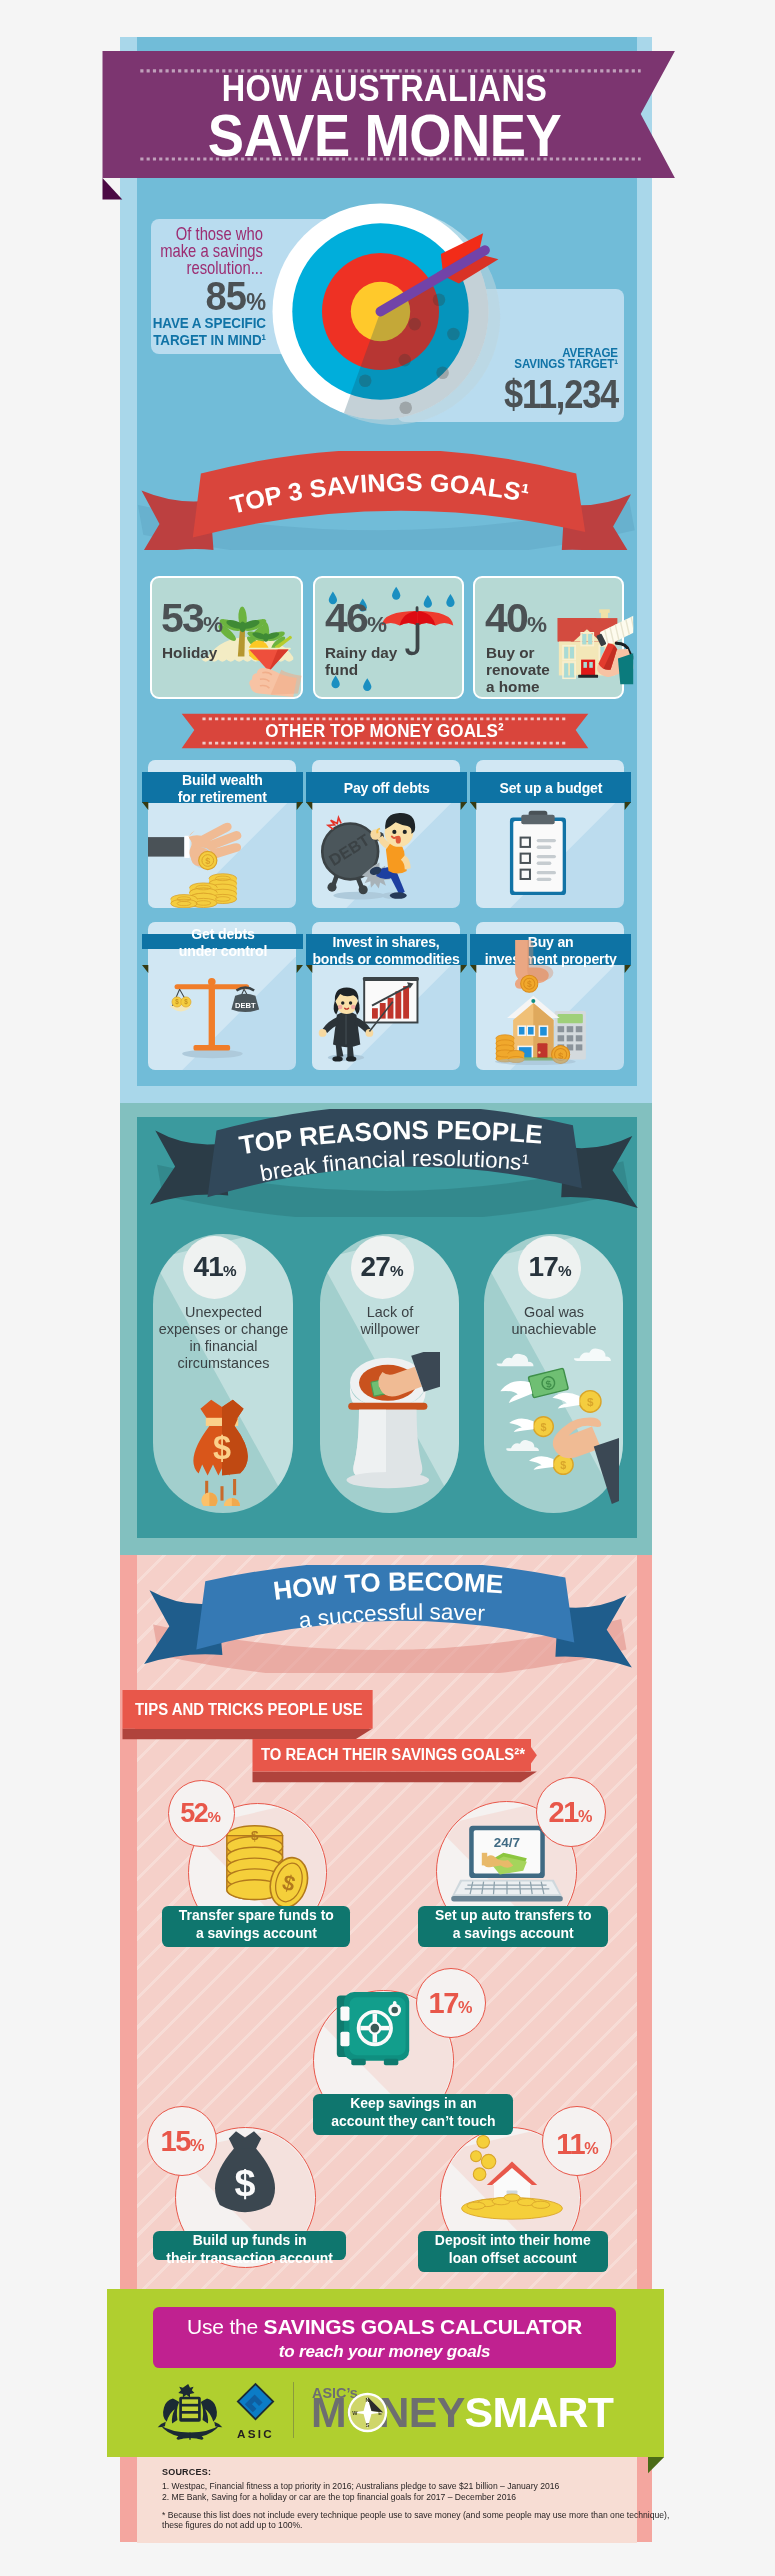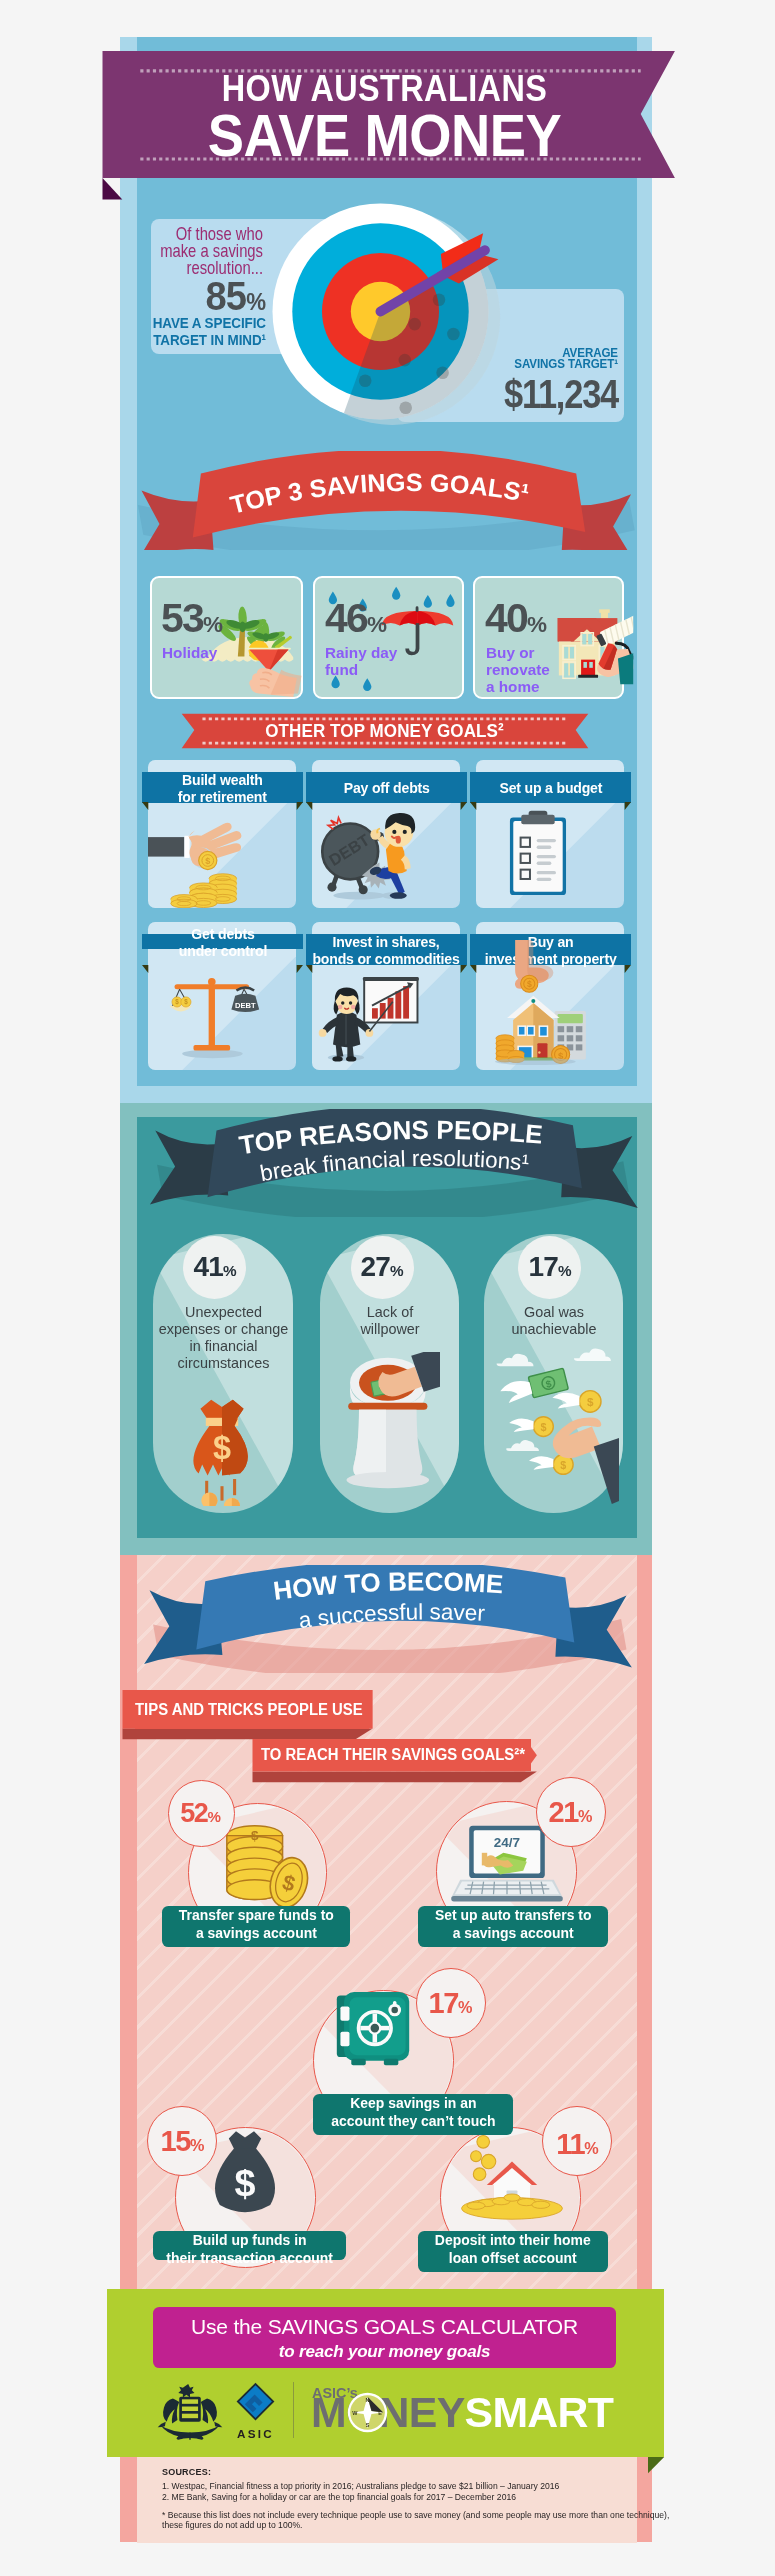--- a/index.html
+++ b/index.html
@@ -27,21 +27,21 @@
 
 
 
   
   .t3card{background:#b6d9d4;border:2.7px solid #fff;border-radius:9px;box-sizing:border-box;}
   #t3c0{left:150px;top:576px;width:153px;height:123px;}
   #t3c1{left:313px;top:576px;width:151px;height:123px;}
   #t3c2{left:473px;top:576px;width:151px;height:123px;}
   .t3pct{position:absolute;z-index:4;color:#4b5154;font-size:41px;font-weight:bold;letter-spacing:-1.8px;line-height:41px;}
   .t3pct .s{font-size:22.5px;letter-spacing:-0.5px;}
-  .t3lab{position:absolute;z-index:4;color:#8b5cf6;font-size:15.3px;font-weight:bold;line-height:17px;}
+  .t3lab{position:absolute;z-index:4;color:#404040;font-size:15.3px;font-weight:bold;line-height:17px;}
   #t3p0{left:161px;top:598px;} #t3l0{left:162px;top:644px;width:86px;}
   #t3p1{left:325px;top:598px;} #t3l1{left:325px;top:644px;width:77px;}
   #t3p2{left:485px;top:598px;} #t3l2{left:486px;top:644px;width:72px;}
 
   #t3i0{left:225px;top:600px;z-index:3;overflow:visible;}
   #t3i1{left:313px;top:576px;z-index:3;}
   #t3i2{left:473px;top:576px;z-index:3;}
 
 
   
@@ -87,21 +87,21 @@
      font-size:15px;font-weight:bold;line-height:17.6px;white-space:pre-line;box-sizing:border-box;}
   .tiplab span{display:block;transform:scaleX(0.93);white-space:pre;}
   .tipshade{z-index:4;pointer-events:none;}
 
 
   
   #green-fold{left:648px;top:2457px;z-index:3;}
   #cta-box{left:153px;top:2307px;width:463px;height:61px;background:#c02190;border-radius:6.3px;z-index:4;}
   .cta1{position:absolute;left:153px;top:2315px;width:463px;text-align:center;color:#fff;
         font-size:21px;font-weight:normal;z-index:5;letter-spacing:-0.2px;}
-  .cta1 b{font-weight:normal;margin-top:12px;}
+  .cta1 b{font-weight:bold;margin-top:12px;}
   .cta2{position:absolute;left:153px;top:2342px;width:463px;text-align:center;color:#fff;
         font-size:17px;font-weight:bold;z-index:5;letter-spacing:-0.2px;font-style:italic;}
   #ms-pre{position:absolute;left:312px;top:2385px;color:#6d6e70;font-size:14.4px;font-weight:bold;z-index:5;}
   #ms-word{position:absolute;left:311px;top:2389px;z-index:5;font-size:42px;font-weight:bold;letter-spacing:-0.7px;line-height:47px;transform:scaleX(1.02);transform-origin:0 50%;}
   #ms-word .m{color:#6d6e70;}
   #ms-word .sm{color:#fff;}
   
   #src-box{left:137px;top:2457px;width:500px;height:86px;background:#f7ddd4;z-index:4;}
   .srctitle{position:absolute;left:162px;top:2467px;color:#231f20;font-size:9px;font-weight:bold;z-index:5;letter-spacing:0.2px;}
   .srcline{position:absolute;left:162px;color:#231f20;font-size:8.6px;z-index:5;white-space:nowrap;}

